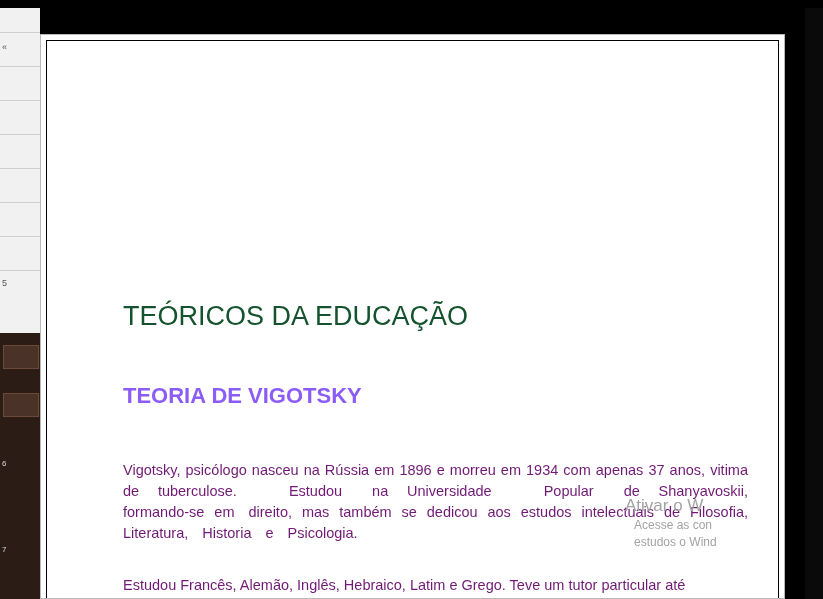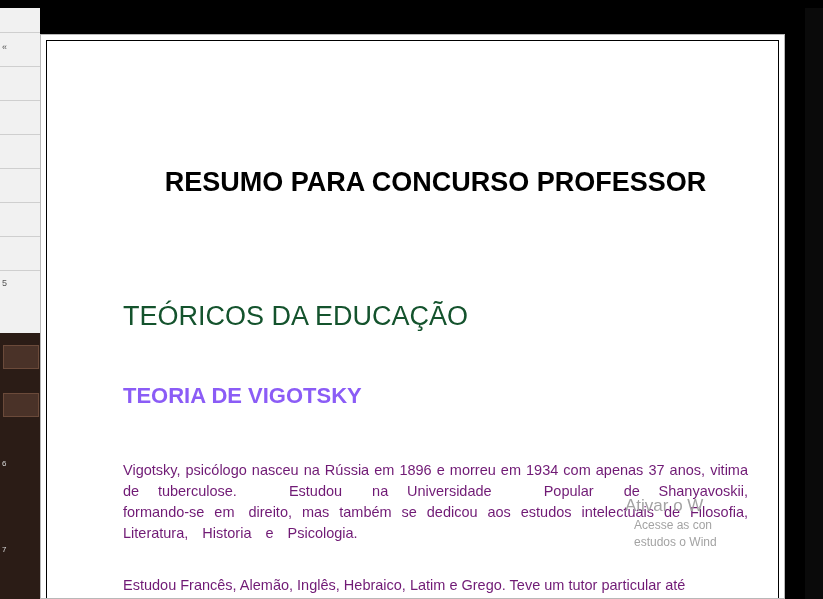--- a/index.html
+++ b/index.html
@@ -219,21 +219,20 @@
     <div class="thumb-label" style="top:212px;">7</div>
   </div>
 
   <div class="bg-right-panel"></div>
 
   <div id="document-page">
     <div id="page-inner-border"></div>
 
     <div class="page-content">
 
-      <div class="doc-title">RESUMO PARA CONCURSO PROFESSOR</div>
 
       <div class="doc-h1">TEÓRICOS DA EDUCAÇÃO</div>
 
       <div class="doc-h2">TEORIA DE VIGOTSKY</div>
 
       <div class="doc-para p1">
         <span>Vigotsky, psicólogo nasceu na Rússia em 1896 e morreu em 1934 com apenas 37 anos,</span>
         <span>vitima de tuberculose.</span><span class="gap-lg"></span><span>Estudou</span><span class="gap-md"></span><span>na Universidade</span><span class="gap-lg"></span><span>Popular</span><span class="gap-md"></span><span>de</span>
         <span>Shanyavoskii, formando-se em</span><span class="gap-sm"></span><span>direito, mas também se dedicou aos estudos</span>
         <span>intelectuais de Filosofia, Literatura,</span><span class="gap-sm"></span><span>Historia</span><span class="gap-sm"></span><span>e</span><span class="gap-sm"></span><span>Psicologia.</span>

